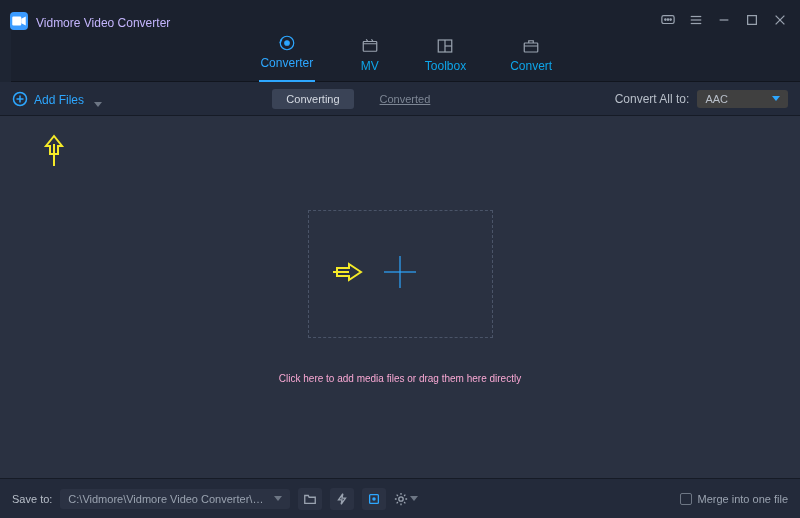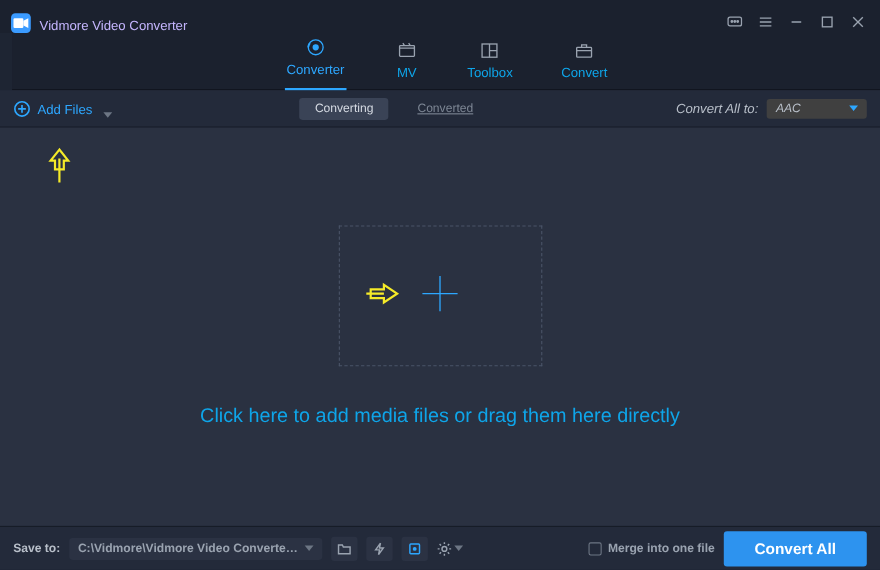--- a/index.html
+++ b/index.html
@@ -17,34 +17,34 @@
   .tab.active::after { content:""; position:relative; top:6px; width:56px; height:2px; background:#2da7ff; display:block; }
   .tab svg { width:22px; height:18px; }
 
   .subbar { height: 34px; background:#232a3a; display:flex; align-items:center; padding:0 12px; font-size:12px; border-bottom:1px solid #161b26; }
   .add-btn { display:flex; align-items:flex-end; gap:6px; color:#2da7ff; cursor:pointer; }
   .add-btn .plus-circle { width:16px; height:16px; }
   .caret { width:0;height:0;border-left:4px solid transparent;border-right:4px solid transparent;border-top:5px solid #6d7684; margin-left:4px; }
   .subbar .center { flex:1; display:flex; justify-content:center; gap:0; }
   .pill { padding:4px 14px; background:#3a4356; border-radius:3px; color:#d6dbe3; cursor:pointer; font-size:11px; }
   .pill.off { background:transparent; color:#7d8694; margin-left:12px;text-decoration:underline; }
-  .convert-all { display:flex; align-items:center; gap:8px;font-style:italic; }
+  .convert-all { display:flex; align-items:center; gap:8px; }
   .fmt-select { background:#404040; padding:3px 8px; border-radius:3px; display:flex; align-items:center; gap:40px; cursor:pointer; color:#b8bfc9; font-size:11px; }
   .fmt-select .caret { border-top-color:#2da7ff; }
 
   .workspace { height: 362px; background:#2a3141; display:flex; flex-direction:column; align-items:center; justify-content:center; position:relative; }
   .dropzone { width:185px; height:128px; border:1px dashed #4a5468; display:flex; align-items:center; justify-content:center; cursor:pointer; position:relative; }
   .big-plus { color:#2da7ff; }
   .big-plus svg { width:36px; height:36px; stroke:#2da7ff; stroke-width:1.2; }
-  .hint { margin-top:35px; font-size:18px; color:#0ea5e9; }
+  .hint { margin-top:35px; font-size:10px; color:#f9a8d4; }
 
   .arrow-anno { position:absolute; pointer-events:none; }
   .arrow-anno svg { stroke:#f5ea28; fill:none; stroke-width:2; }
 
-  .footer { height: 40px; background:#232a3a; display:flex; align-items:center; padding:0 12px; font-size:11px; gap:8px; border-top:1px solid #161b26;font-weight:bold; }
+  .footer { height: 40px; background:#232a3a; display:flex; align-items:center; padding:0 12px; font-size:11px; gap:8px; border-top:1px solid #161b26; }
   .path-box { background:#2b3243; padding:4px 8px; border-radius:3px; display:flex; align-items:center; width:230px; color:#9aa3b0; cursor:pointer; justify-content:space-between; }
   .ftr-icon { width:24px; height:22px; background:#2b3243; border-radius:3px; display:flex; align-items:center; justify-content:center; cursor:pointer; }
   .ftr-icon svg { width:14px; height:14px; stroke:#9aa3b0; fill:none; stroke-width:1.5; }
   .ftr-icon.hl svg { stroke:#2da7ff; }
   .merge { display:flex; align-items:flex-end; gap:6px; color:#9aa3b0; cursor:pointer; }
   .merge .box { width:12px;height:12px;border:1px solid #6d7684;border-radius:2px; }
   .convert-btn { background:#2d93ef; color:#fff; padding:8px 28px; border-radius:3px; font-size:14px; cursor:pointer; }
 </style>
 </head>
 <body>
@@ -196,16 +196,13 @@
         <circle cx="8" cy="8" r="2.5"></circle>
         <path d="M8 1v2M8 13v2M1 8h2M13 8h2M3 3l1.5 1.5M11.5 11.5L13 13M13 3l-1.5 1.5M4.5 11.5L3 13"></path>
       </svg>
       <span class="caret" style="margin-left:2px;"></span>
     </div>
   <div style="flex:1"></div>
   <div class="merge">
     <div class="box"></div>
     <span>Merge into one file</span>
   </div>
-  <div class="convert-btn">
-    <span>Convert All</span>
-  </div>
 </div>
 
 </body></html>

